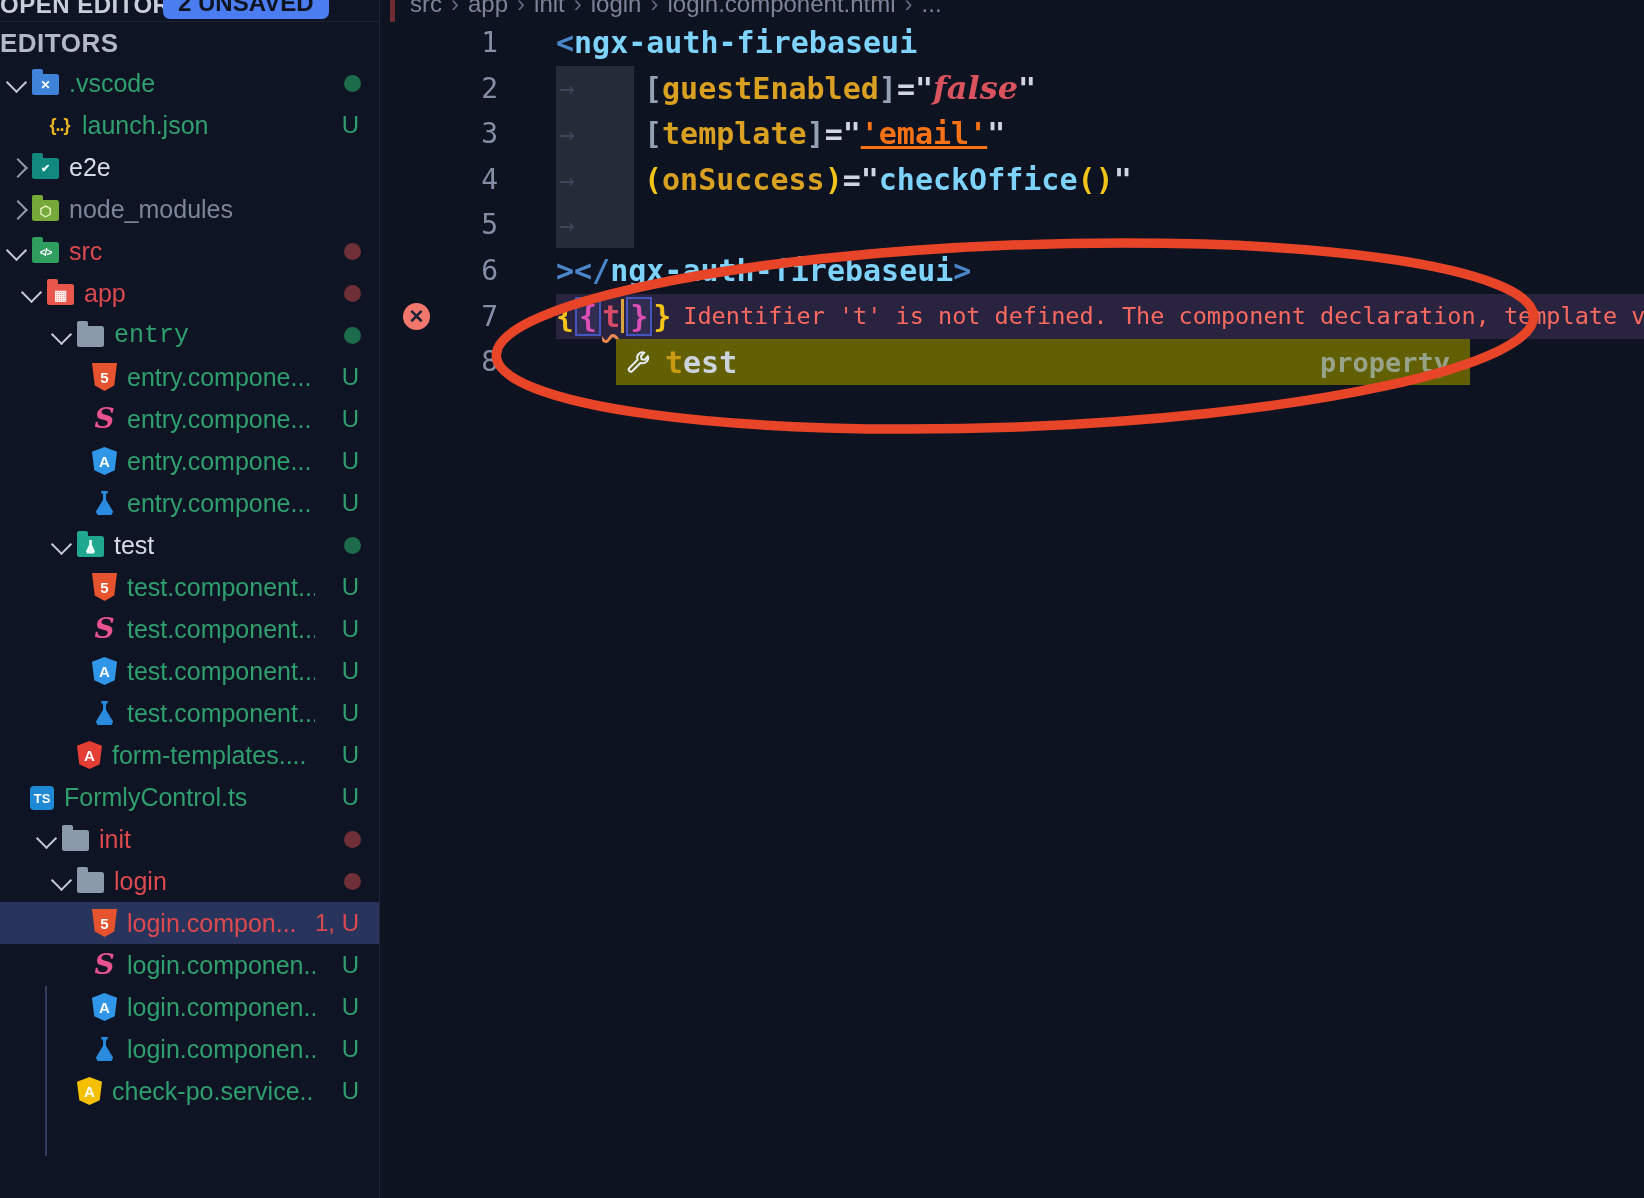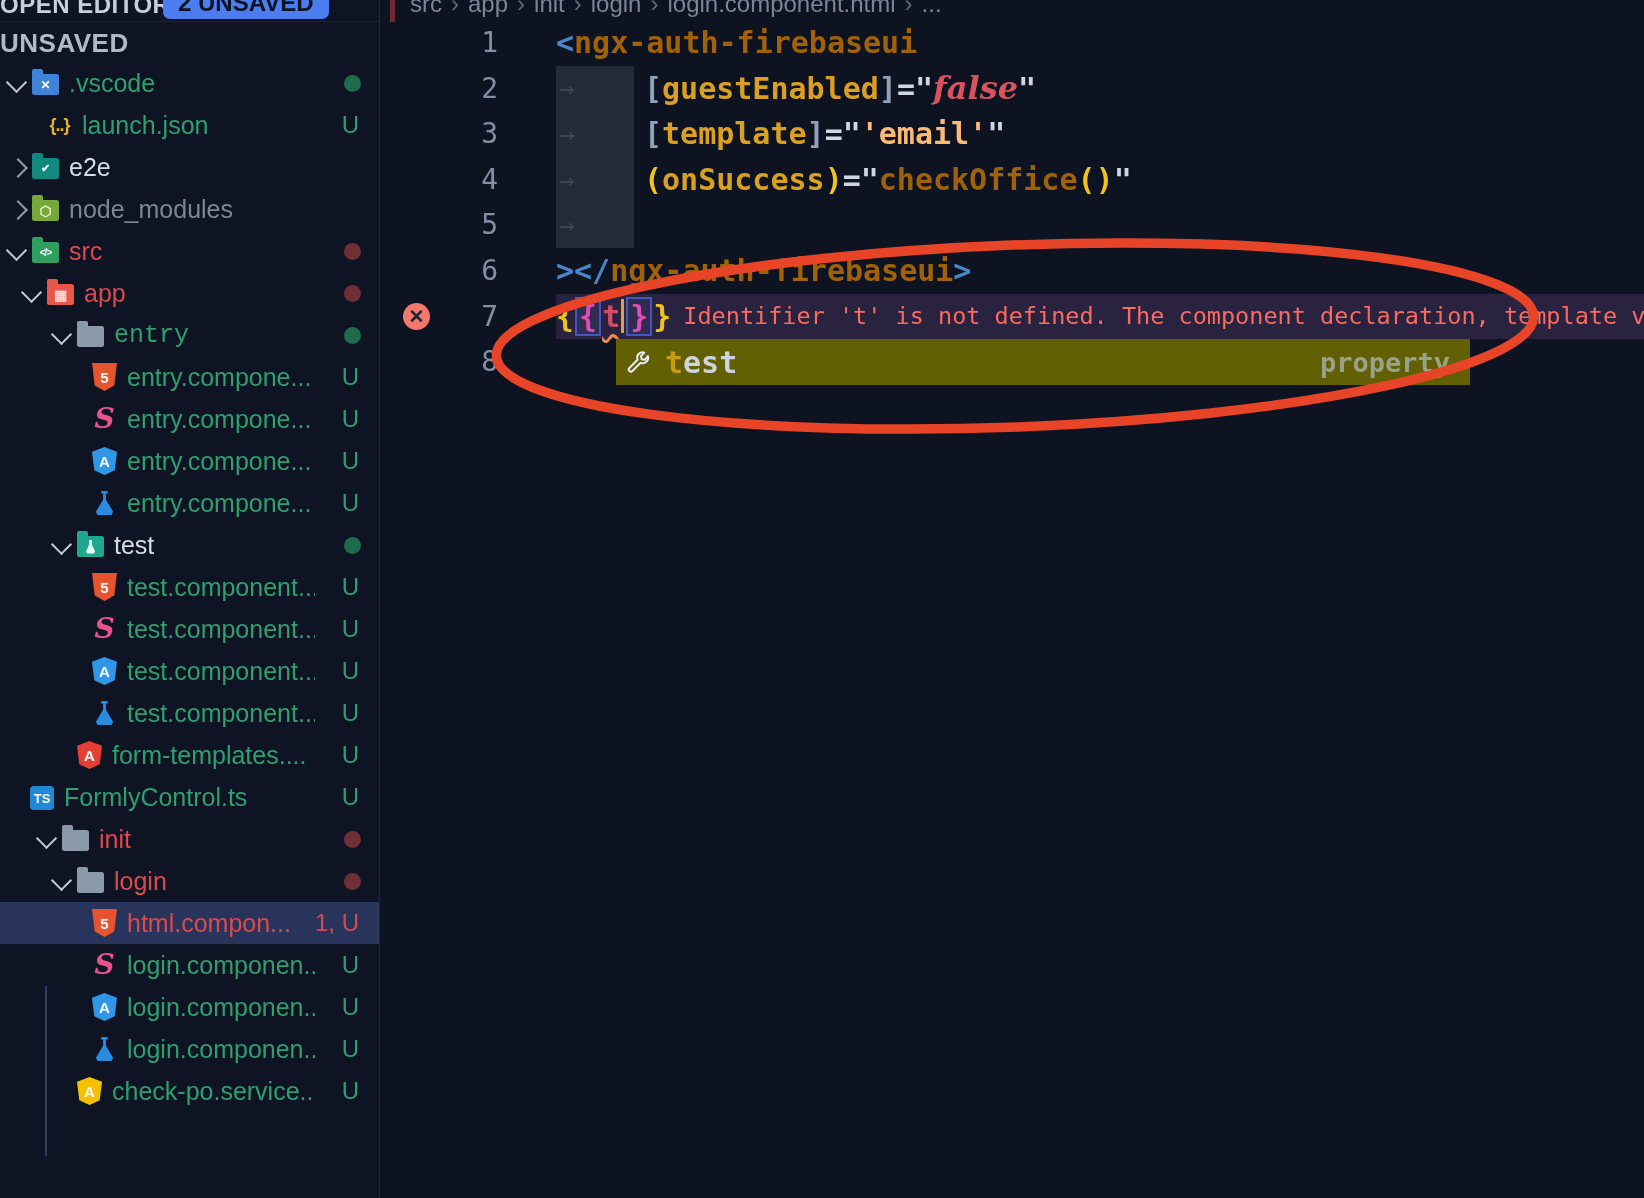--- a/index.html
+++ b/index.html
@@ -75,27 +75,27 @@
   .crumb-sep{padding:0 9px;color:#5f6980;}
   .code{position:absolute;top:20px;left:0;right:0;}
   .crow{position:relative;height:45.6px;display:flex;align-items:stretch;}
   .gut{width:118px;flex:none;text-align:right;font-family:"DejaVu Sans Mono",monospace;font-size:28px;
        color:#848ea4;line-height:45.6px;}
   .content{margin-left:58px;flex:1;display:flex;align-items:center;white-space:pre;
        font-family:"DejaVu Sans Mono",monospace;font-weight:bold;font-size:30px;}
   .crow.err-line .content{background:#2a2340;}
   .tabcell{width:75px;align-self:stretch;background:#262b38;color:#3d4659;display:flex;align-items:center;
        padding-left:3px;margin-right:10px;flex:none;font-size:26px;font-weight:normal;}
-  .tk-blue{color:#a16207;}
+  .tk-blue{color:#7dd3fc;}
   .tk-blue-dim{color:#4b86c8;}
   .tk-attr{color:#d9a021;}
   .tk-bracket{color:#93a0b5;}
   .tk-paren{color:#f2c318;}
   .tk-eq{color:#cfd6e2;}
-  .tk-green{color:#fdba74;}
+  .tk-green{color:#f97316;text-decoration:underline;}
   .tk-cursive{color:#d8535e;font-family:"DejaVu Serif",serif;font-style:italic;font-size:32px;}
   .tk-ybrace{color:#f2c318;}
   .tk-mbrace{color:#d94fb5;}
   .boxed{border:2px solid #4457c0;background:#322d50;padding:0 2px;margin:0 1px;}
   .tk-terr{color:#d64b66;text-decoration:underline wavy #ef8a4e 2.5px;text-underline-offset:7px;}
   .tk-errmsg{color:#fa6a60;font-weight:normal;font-size:23.5px;margin-left:12px;}
   .cursor{width:3px;height:34px;background:#d9a53c;display:inline-block;margin:0 1px;flex:none;}
   .errdot{position:absolute;left:23px;top:9px;width:27px;height:27px;border-radius:50%;background:#f3776d;
       color:#1d2335;font-size:19px;font-weight:bold;display:flex;align-items:center;justify-content:center;font-family:"Liberation Sans",sans-serif;}
   
@@ -111,21 +111,21 @@
 </style>
 </head>
 <body>
 
 <div class="screen">
 
   <div class="sidebar">
     <div class="oe-label">OPEN EDITORS</div>
     <div class="oe-badge">2 UNSAVED</div>
     <div class="oe-divider"></div>
-    <div class="section-title">UNSAVED</div>
+    <div class="section-title">EDITORS</div>
     <div class="tree">
         <div class="trow" style="padding-left: 2px;">
     <span class="chev down"></span>
     <span class="ticon ic-folder-vscode">
             <span class="glyph">✕</span>
           </span>
     <span class="tlabel c-green">.vscode</span>
     <span class="marker dot dot-green"></span>
   </div>
         <div class="trow" style="padding-left: 17px;">
@@ -278,21 +278,21 @@
             <span class="glyph"></span>
           </span>
     <span class="tlabel c-red">login</span>
     <span class="marker dot dot-red"></span>
   </div>
         <div class="trow selected" style="padding-left: 62px;">
     <span class="chev"></span>
     <span class="ficon ic-html">
             <span class="glyph">5</span>
           </span>
-    <span class="tlabel c-red">html.compon...</span>
+    <span class="tlabel c-red">login.compon...</span>
     <span class="marker badge badge-red">1, U</span>
   </div>
         <div class="trow" style="padding-left: 62px;">
     <span class="chev"></span>
     <span class="ficon ic-scss">
             <span class="glyph">S</span>
           </span>
     <span class="tlabel c-green">login.componen...</span>
     <span class="marker badge">U</span>
   </div>

